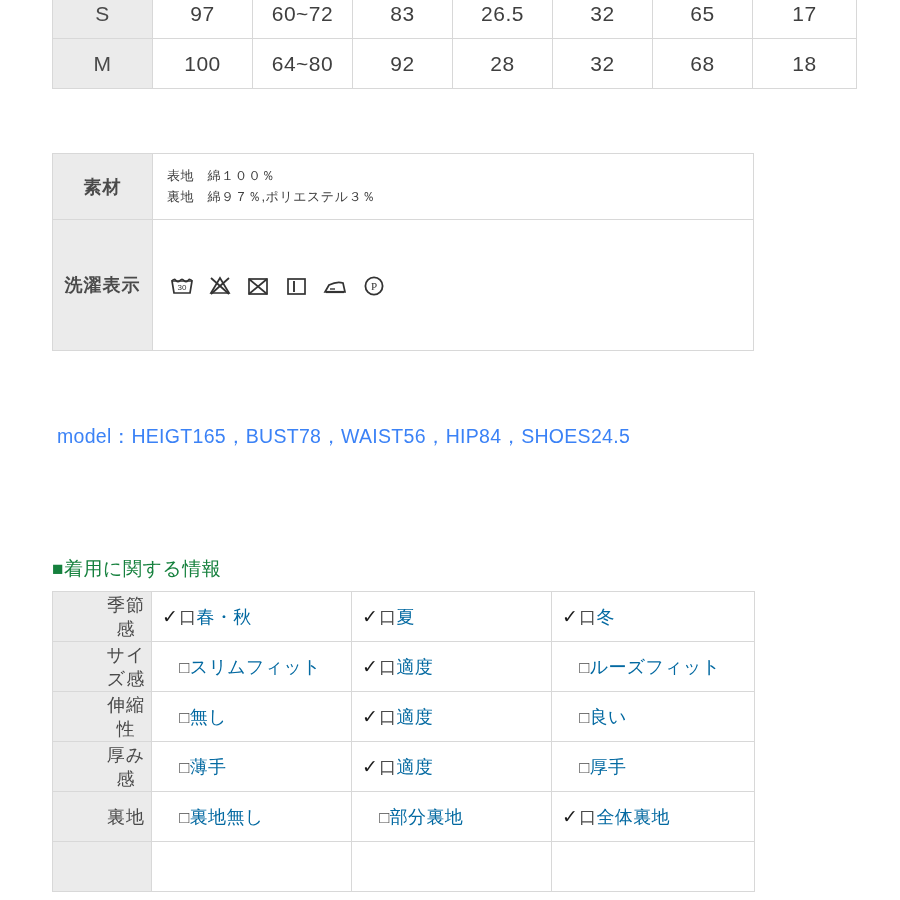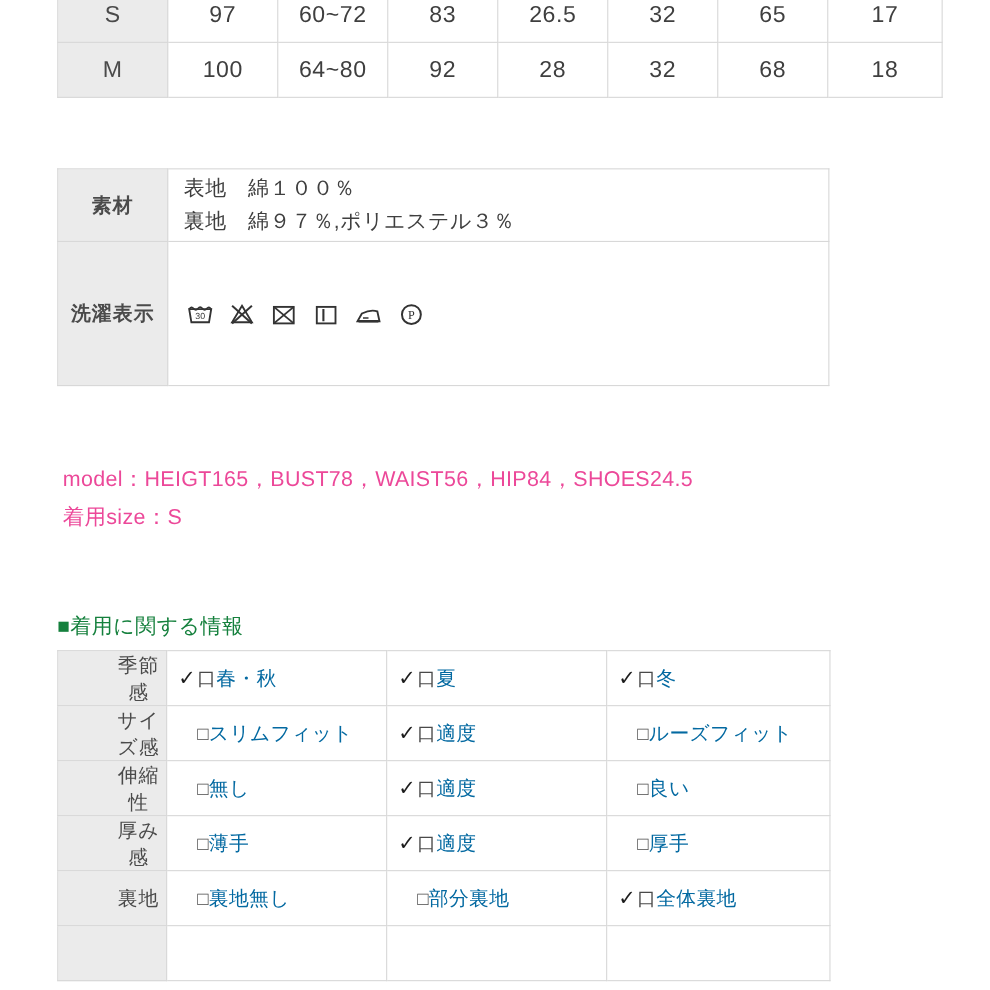--- a/index.html
+++ b/index.html
@@ -64,21 +64,21 @@
     letter-spacing: 1px;
     font-weight: bold;
   }
   #material-table td.val {
     text-align: left;
     padding: 0 0 0 14px;
   }
   .mat-line {
     line-height: 1.55;
     white-space: nowrap;
-    font-size: 19px;
+    font-size: 13px;
     letter-spacing: .5px;
   }
   #row-material td { height: 65px; }
   #row-size td { height: 49px; }
   #row-care td { height: 130px; }
 
   
   .care-symbols {
     display: flex;
     gap: 12px;
@@ -86,21 +86,21 @@
   }
   .care-symbols svg { display: block; }
 
   
   #model-info {
     position: absolute;
     left: 57px;
     top: 420px;
     font-size: 19.5px;
     line-height: 1.72;
-    color: #ec4899;
+    color: #3b82f6;
     letter-spacing: .3px;
     white-space: nowrap;
   }
 
   
   #wearing-heading {
     position: absolute;
     left: 52px;
     top: 556px;
     font-size: 19px;
@@ -251,21 +251,20 @@
           </span>
 
         </div>
       </td>
     </tr>
   </tbody>
 </table>
 
 <div id="model-info">
   <div>model：HEIGT165，BUST78，WAIST56，HIP84，SHOES24.5</div>
-  <div>着用size：S</div>
 </div>
 
 <div id="wearing-heading">■着用に関する情報</div>
 
 <table class="tbl" id="wearing-table">
   <colgroup>
     <col style="width:99px">
       <col style="width:200px">
       <col style="width:200px">
       <col style="width:203px">

